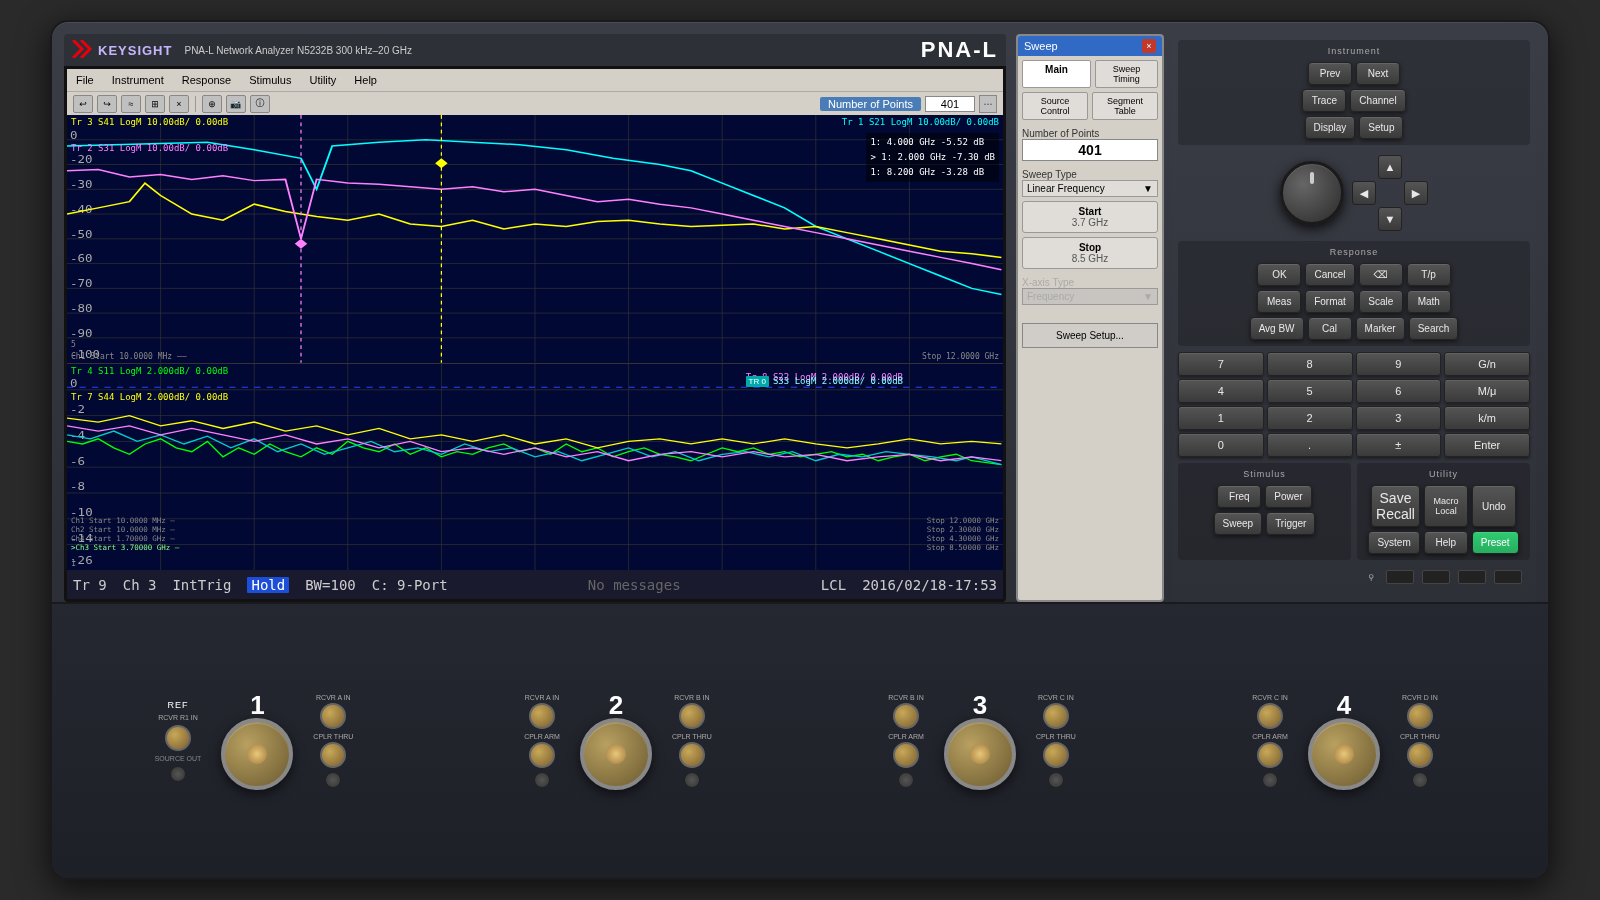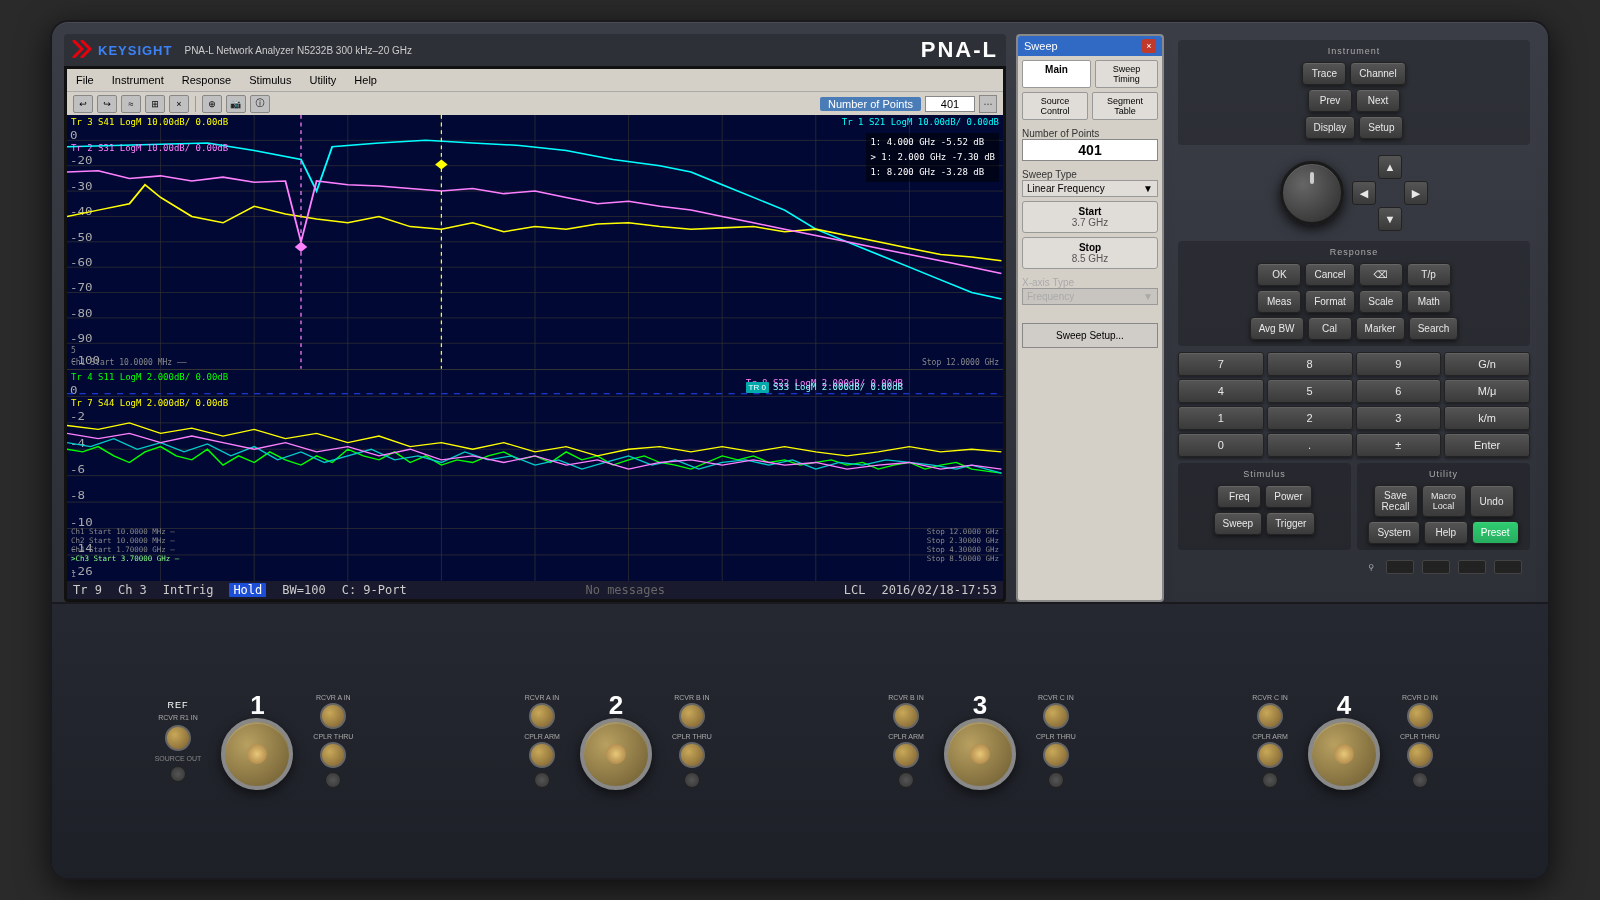--- a/index.html
+++ b/index.html
@@ -60,21 +60,21 @@
     }
 
     .logo-mark {
       color: #e8000d;
       font-size: 18px;
       font-weight: bold;
       line-height: 1;
     }
 
     .brand-name {
-      color: #3b82f6;
+      color: #c4b5fd;
       font-size: 13px;
       font-weight: bold;
       letter-spacing: 1px;
     }
 
     .model-info {
       color: #cccccc;
       font-size: 10px;
       margin-left: 4px;
     }
@@ -531,27 +531,27 @@
       height: 26px;
       background: radial-gradient(circle at 35% 35%, #c8a858, #7a5e30);
       border-radius: 50%;
       border: 2px solid #666;
     }
 
     
     .screen-status {
       background: #1a1a2e;
       color: #888;
-      font-size: 12px;
+      font-size: 14px;
       font-family: monospace;
       padding: 1px 6px;
       display: flex;
       gap: 16px;
       flex-shrink: 0;
-      height: 18px;
+      height: 29px;
       align-items: center;
     }
 
     .status-item { color: #ccc; }
     .status-hold { background: #1d4ed8; color: #fff; padding: 0 4px; border-radius: 1px; text-align: right; }
 
     
     .usb-row {
       display: flex;
       gap: 8px;
@@ -852,26 +852,26 @@
 
           <div class="dialog-btn-large">Sweep Setup...</div>
         </div>
       </div>
 
       <div class="instrument-panel">
 
         <div class="panel-section">
           <div class="panel-section-title">Instrument</div>
           <div class="btn-row">
+            <button class="inst-btn">Prev</button>
+            <button class="inst-btn">Next</button>
+          </div>
+          <div class="btn-row">
             <button class="inst-btn">Trace</button>
             <button class="inst-btn">Channel</button>
-          </div>
-          <div class="btn-row">
-            <button class="inst-btn">Prev</button>
-            <button class="inst-btn">Next</button>
           </div>
           <div class="btn-row">
             <button class="inst-btn">Display</button>
             <button class="inst-btn">Setup</button>
           </div>
         </div>
 
         <div class="knob-area">
           <div class="knob"></div>
           <div class="nav-arrows">
@@ -936,21 +936,21 @@
               <button class="inst-btn">Power</button>
             </div>
             <div class="btn-row">
               <button class="inst-btn">Sweep</button>
               <button class="inst-btn">Trigger</button>
             </div>
           </div>
           <div class="panel-section" style="flex:1">
             <div class="panel-section-title">Utility</div>
             <div class="btn-row">
-              <button class="inst-btn" style="font-size:10px;padding:4px 4px">Save<br>Recall</button>
+              <button class="inst-btn" style="font-size:14px;padding:4px 4px">Save<br>Recall</button>
               <button class="inst-btn" style="font-size:9px;padding:4px 4px">Macro<br>Local</button>
               <button class="inst-btn">Undo</button>
             </div>
             <div class="btn-row">
               <button class="inst-btn">System</button>
               <button class="inst-btn">Help</button>
               <button class="inst-btn green">Preset</button>
             </div>
           </div>
         </div>

